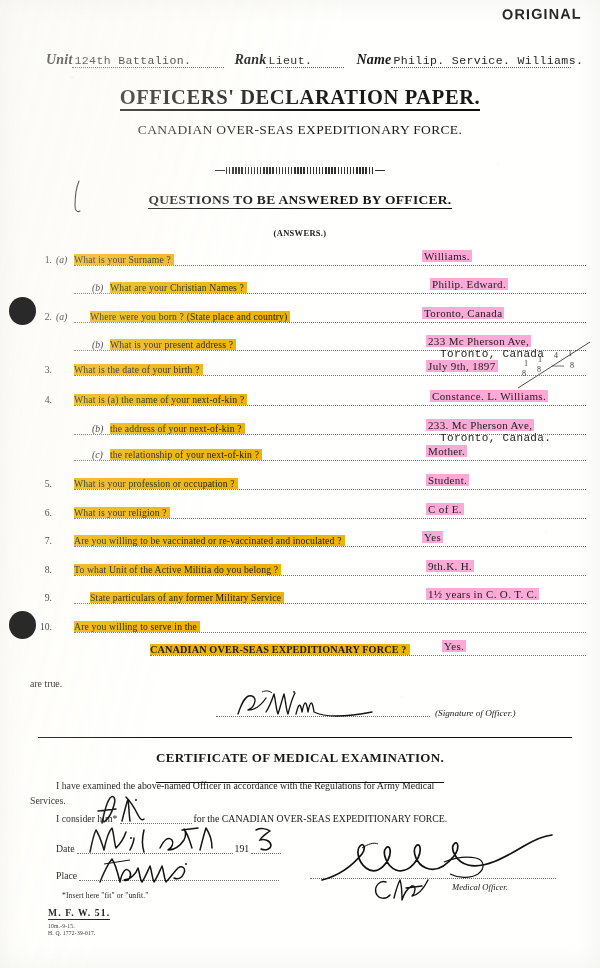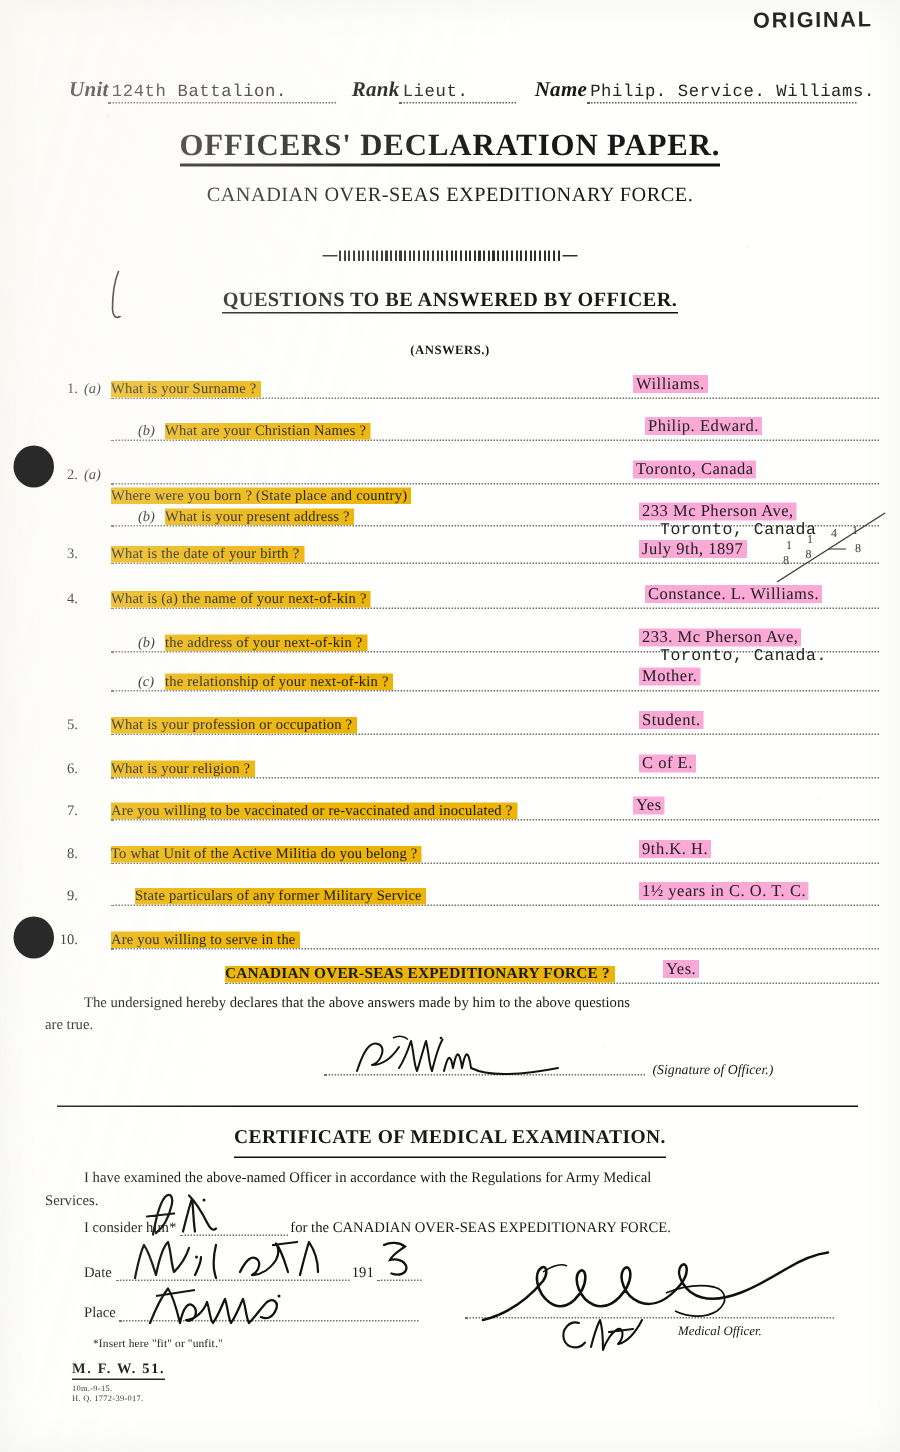--- a/index.html
+++ b/index.html
@@ -293,21 +293,21 @@
     top: 750px;
     left: 0;
     width: 100%;
     text-align: center;
     font-size: 13px;
     font-weight: bold;
     letter-spacing: .3px;
   }
   .title-cert span {
     border-bottom: 1.5px solid #111;
-    padding-bottom: 6px;
+    padding-bottom: 17px;
   }
 
   .med-body {
     position: absolute;
     left: 30px;
     right: 24px;
     top: 778px;
     font-size: 9.8px;
     line-height: 15px;
     text-align: justify;
@@ -518,21 +518,21 @@
       <div class="qrow" style="position: absolute; left: 0px; right: 0px; top: 28px;">
         <div class="qsub" style="left: 62px;">(b)</div>
         <div class="leader"></div>
         <div class="qtext" style="left: 80px;">What are your Christian Names ?</div>
         <div class="ans" style="left: 400px;">Philip. Edward.</div>
       </div>
       <div class="qrow" style="position: absolute; left: 0px; right: 0px; top: 57px;">
         <div class="qnum">2.</div>
         <div class="qsub" style="left: 26px;">(a)</div>
         <div class="leader"></div>
-        <div class="qtext" style="left: 44px; margin-top: 14px;">Where were you born ?   (State place and country)</div>
+        <div class="qtext" style="left: 60px;">Where were you born ?   (State place and country)</div>
         <div class="ans" style="left: 392px;">Toronto, Canada</div>
       </div>
       <div class="qrow" style="position: absolute; left: 0px; right: 0px; top: 85px;">
         <div class="qsub" style="left: 62px;">(b)</div>
         <div class="leader"></div>
         <div class="qtext" style="left: 80px;">What is your present address ?</div>
         <div class="ans" style="left: 396px;">233 Mc Pherson Ave,</div>
         <div class="ans-extra" style="left: 410px; top: 15px;">Toronto, Canada</div>
       </div>
       <div class="qrow" style="position: absolute; left: 0px; right: 0px; top: 110px;">
@@ -608,21 +608,21 @@
     <text x="6" y="40" font-size="8" fill="#3a3a3a" font-family="Liberation Serif, serif">8</text>
     <text x="22" y="26" font-size="8" fill="#3a3a3a" font-family="Liberation Serif, serif">1</text>
     <text x="21" y="36" font-size="8" fill="#3a3a3a" font-family="Liberation Serif, serif">8</text>
     <text x="38" y="22" font-size="8" fill="#3a3a3a" font-family="Liberation Serif, serif">4</text>
     <text x="52" y="20" font-size="8" fill="#3a3a3a" font-family="Liberation Serif, serif">1</text>
     <text x="54" y="32" font-size="8" fill="#3a3a3a" font-family="Liberation Serif, serif">8</text>
     <path d="M36 30 L48 30" stroke="#3a3a3a" stroke-width="0.7"></path>
   </svg>
 
   <div class="decl">
-    <span class="ind">The undersigned hereby declares that the above answers made by him to the above questions</span><br>
+    <br>
     <span>are true.</span>
   </div>
 
   <div class="sig-wrap">
     <div class="sig-line"></div>
     <svg class="sig-ink" viewBox="0 0 180 30">
       <path d="M6 24 C10 12, 14 4, 20 6 C26 8, 22 18, 16 20 C24 20, 30 14, 34 8
                M34 22 C38 16, 40 10, 42 4 C44 12, 44 20, 46 24 C48 18, 50 10, 52 4
                C54 12, 54 20, 56 24 C58 16, 60 8, 63 3
                M64 24 C66 16, 68 10, 70 22 C72 12, 74 8, 76 22 C78 12, 80 8, 82 22

